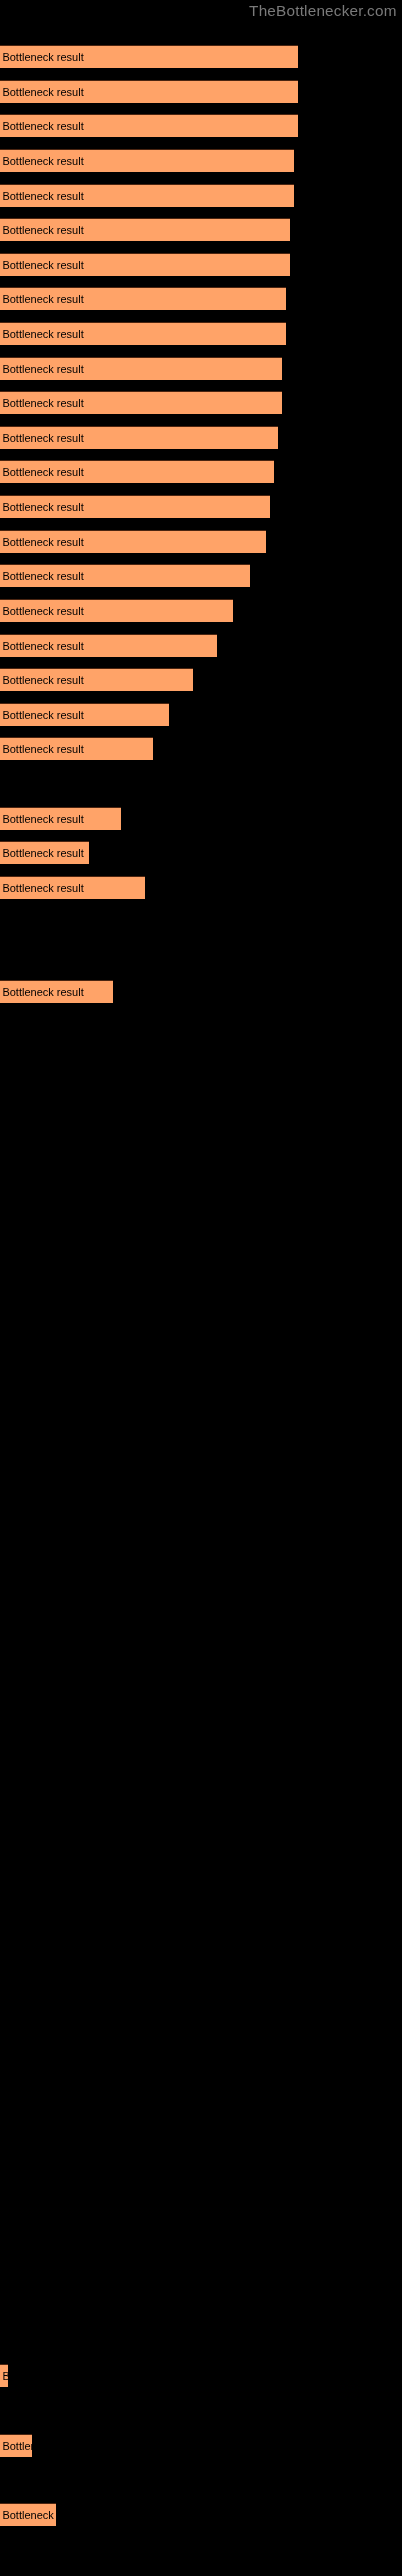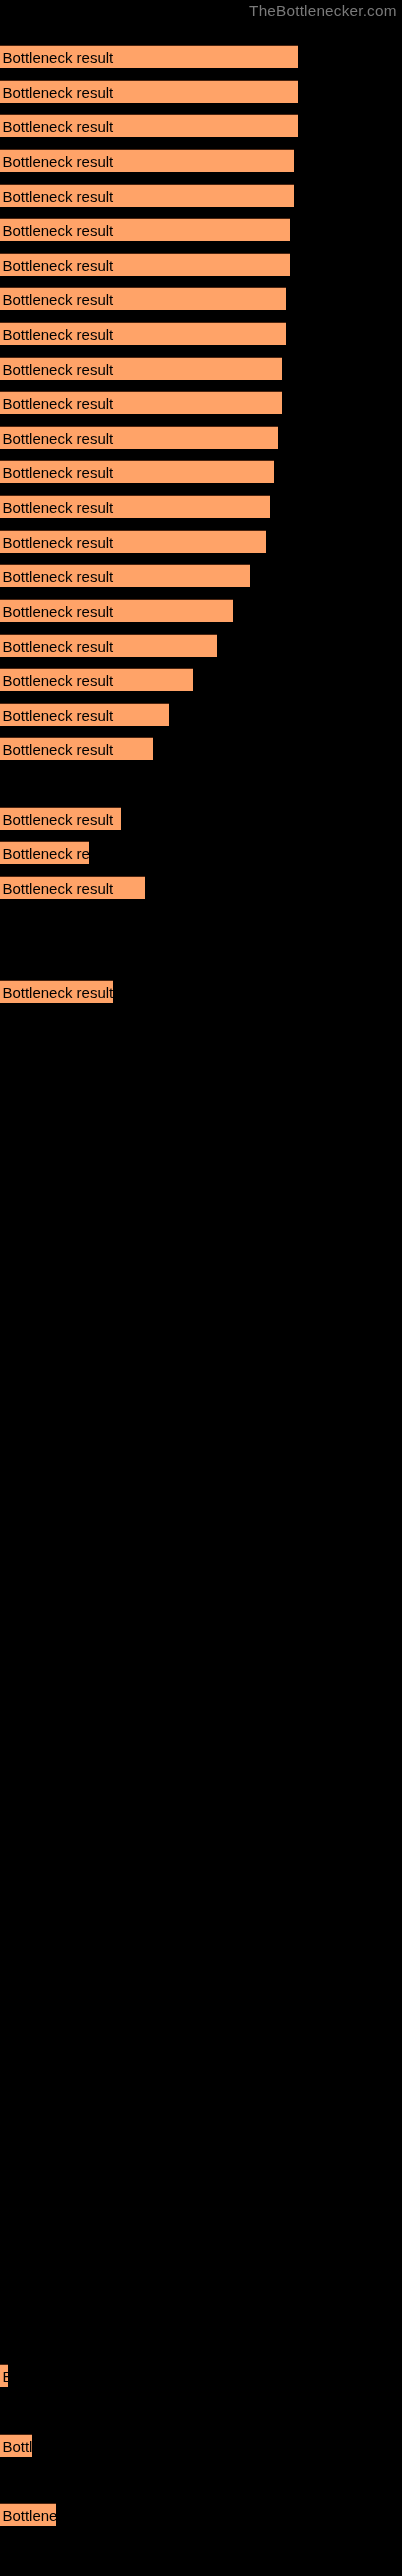--- a/index.html
+++ b/index.html
@@ -52,21 +52,21 @@
     box-sizing: border-box;
     overflow: hidden;
     white-space: nowrap;
   }
 
   .bar-label {
     position: absolute;
     left: 2.4px;
     top: 50%;
     transform: translateY(-50%);
-    font-size: 15px;
+    font-size: 11px;
     color: #000000;
     font-family: "Liberation Sans", sans-serif;
     white-space: nowrap;
     line-height: 1;
     pointer-events: none;
   }
 </style>
 </head>
 <body>
 

